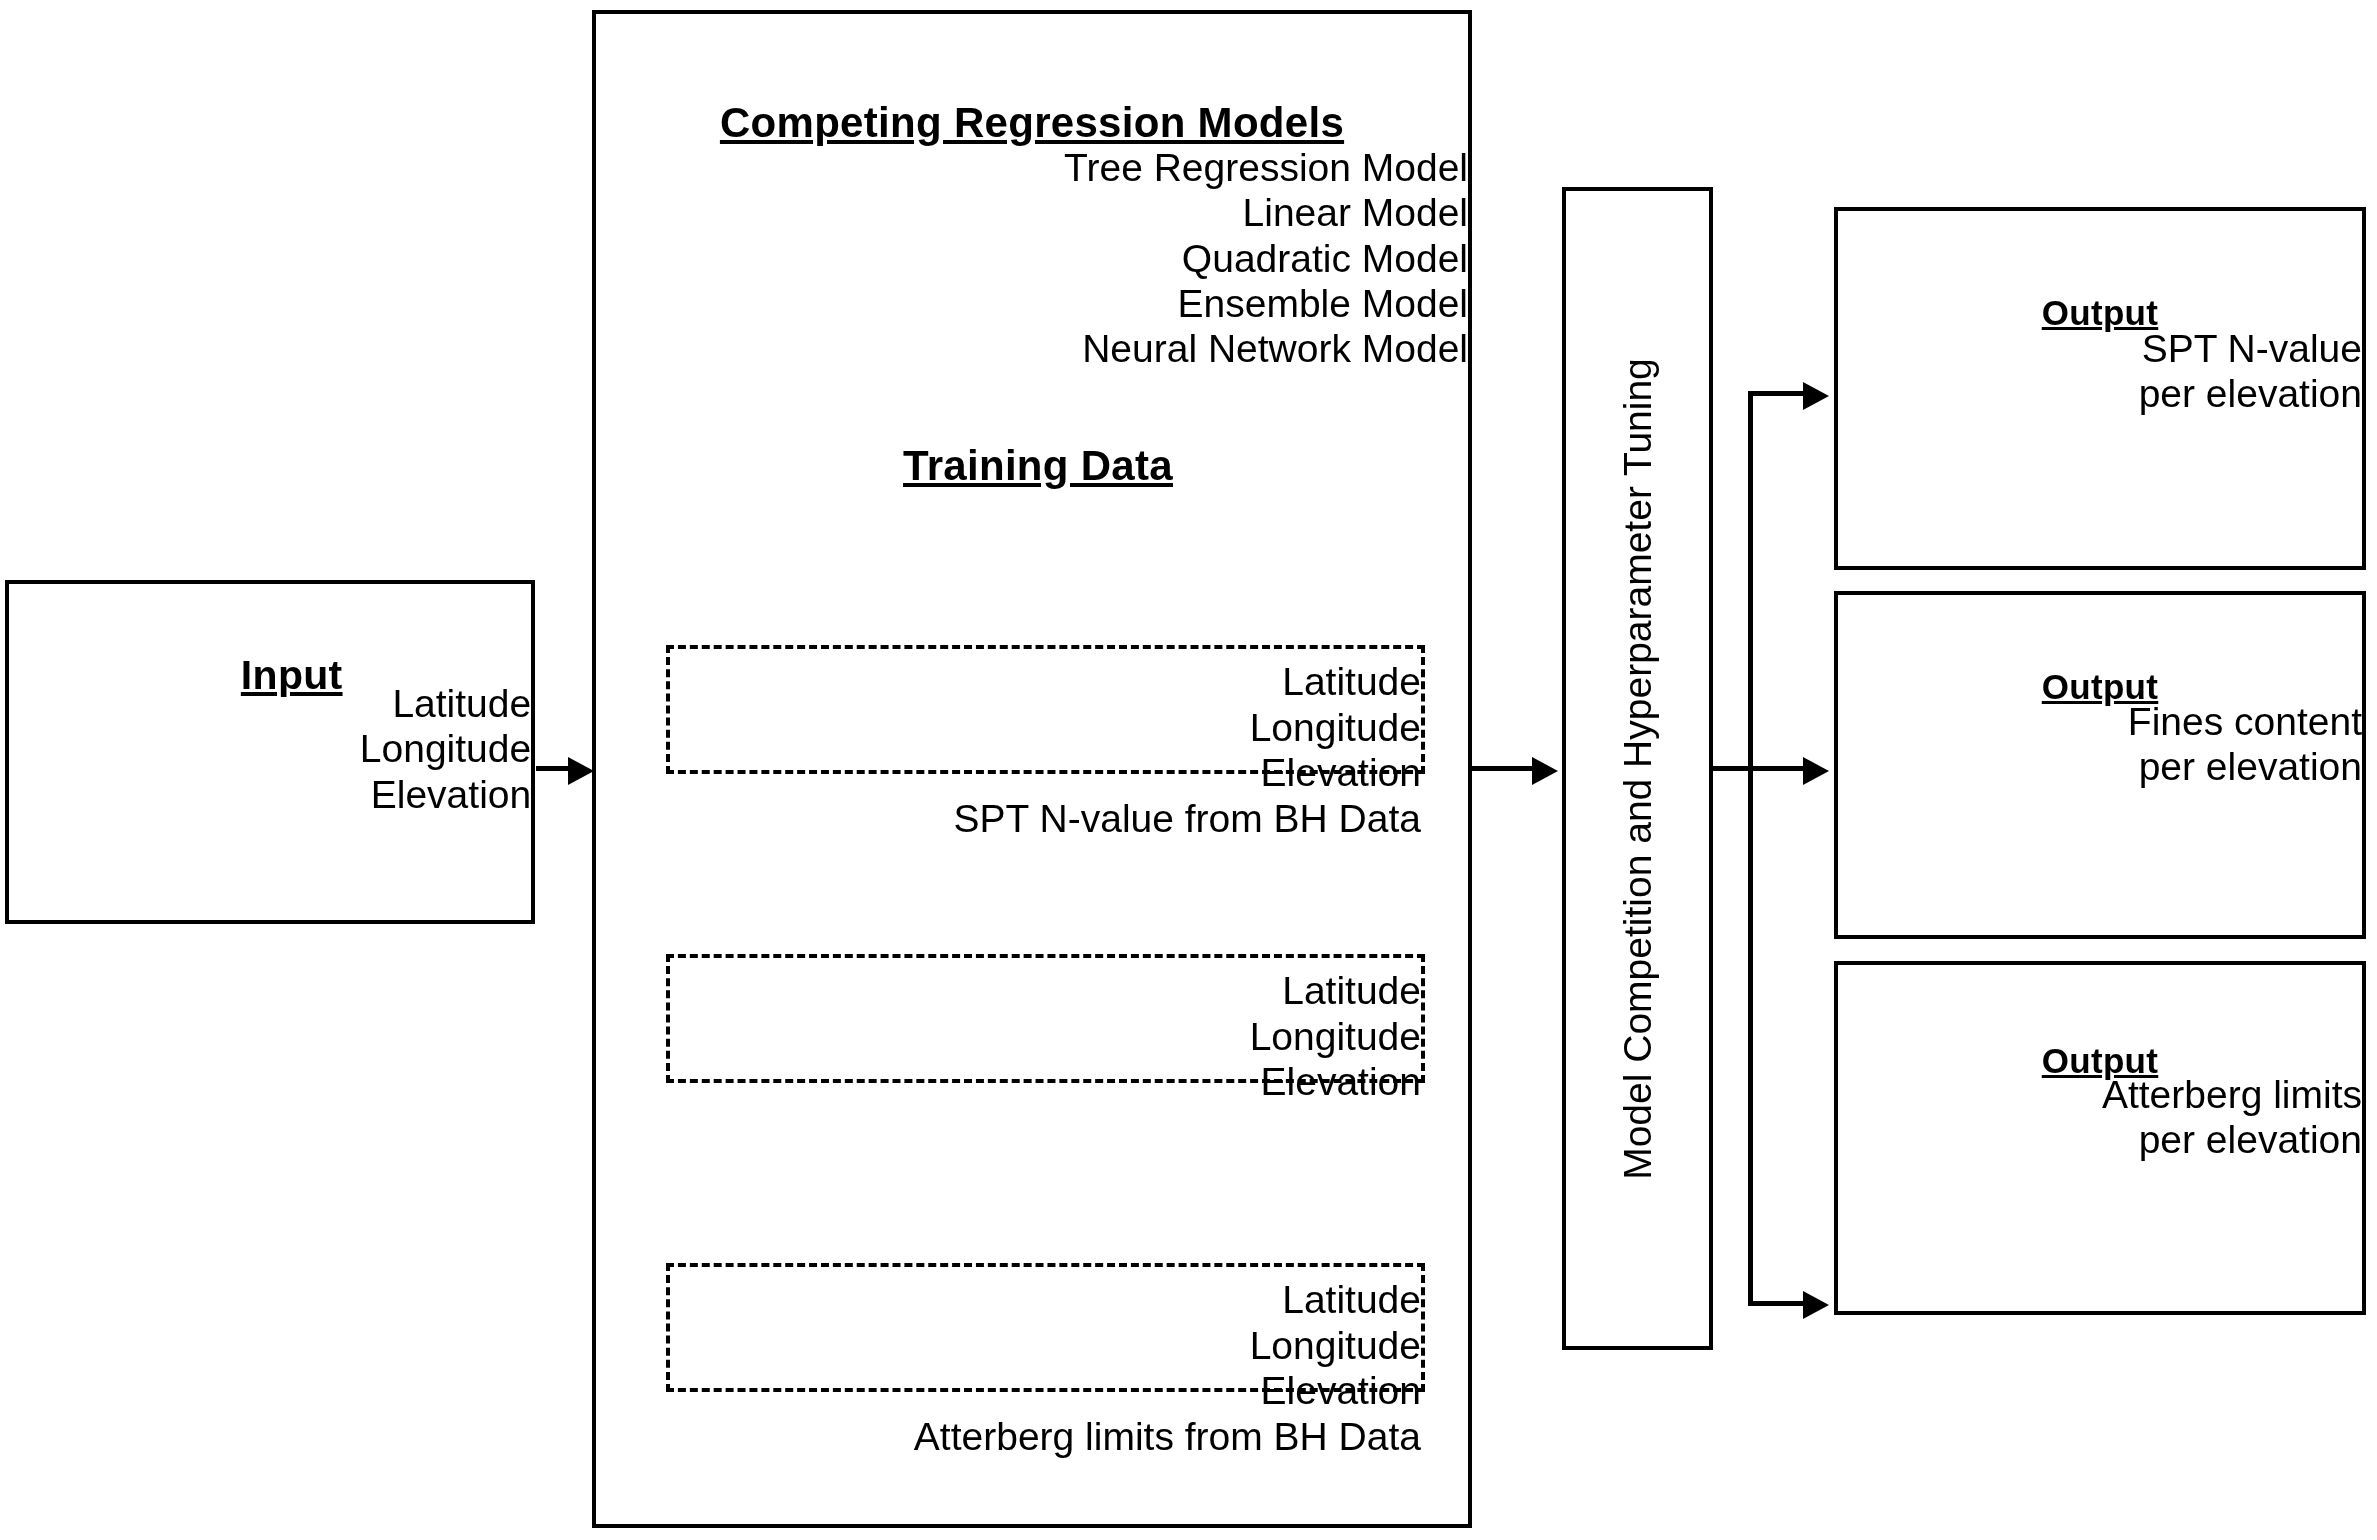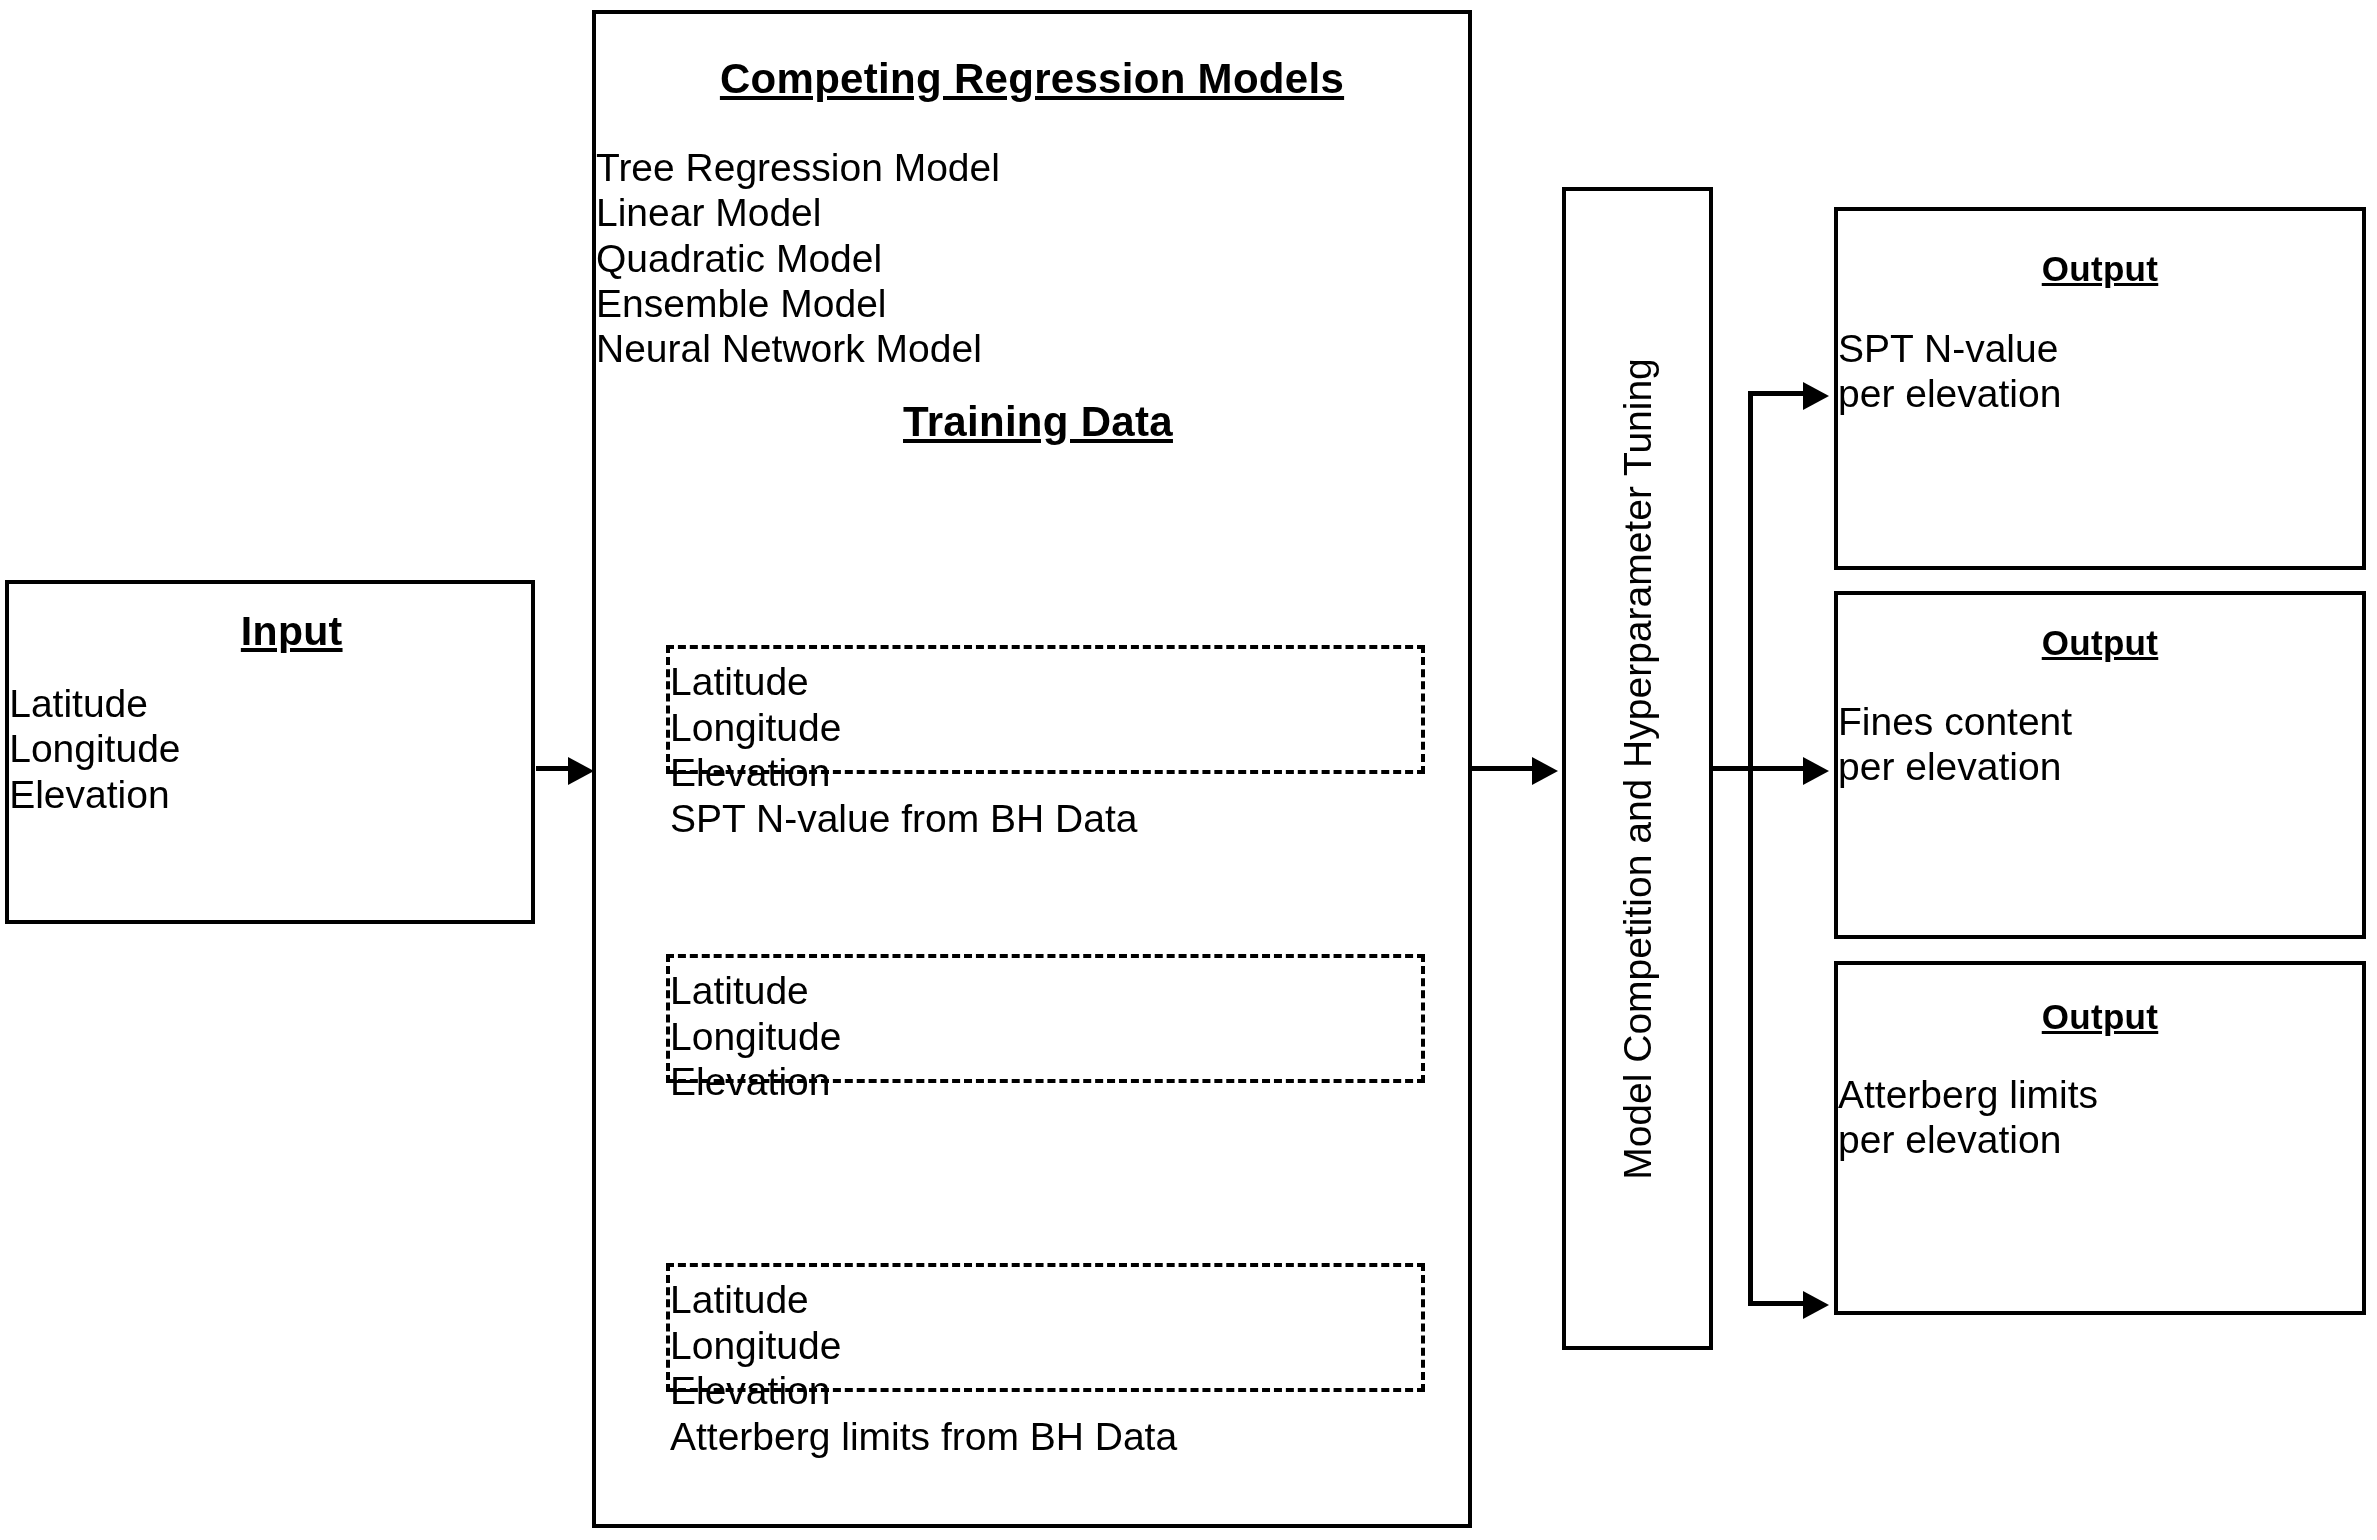--- a/index.html
+++ b/index.html
@@ -32,23 +32,24 @@
     border: 4.6px dashed #000000;
   }
 
   
   .title {
     font-weight: bold;
     text-decoration: underline;
     text-align: center;
     white-space: nowrap;
     letter-spacing: 0.3px;
+    margin-top: 44px;
   }
   .body-line {
-    text-align: left;
+    text-align: right;
     white-space: nowrap;
   }
   .stack {
     position: absolute;
     left: 0;
     right: 0;
     text-align: center;
   }
 
   

